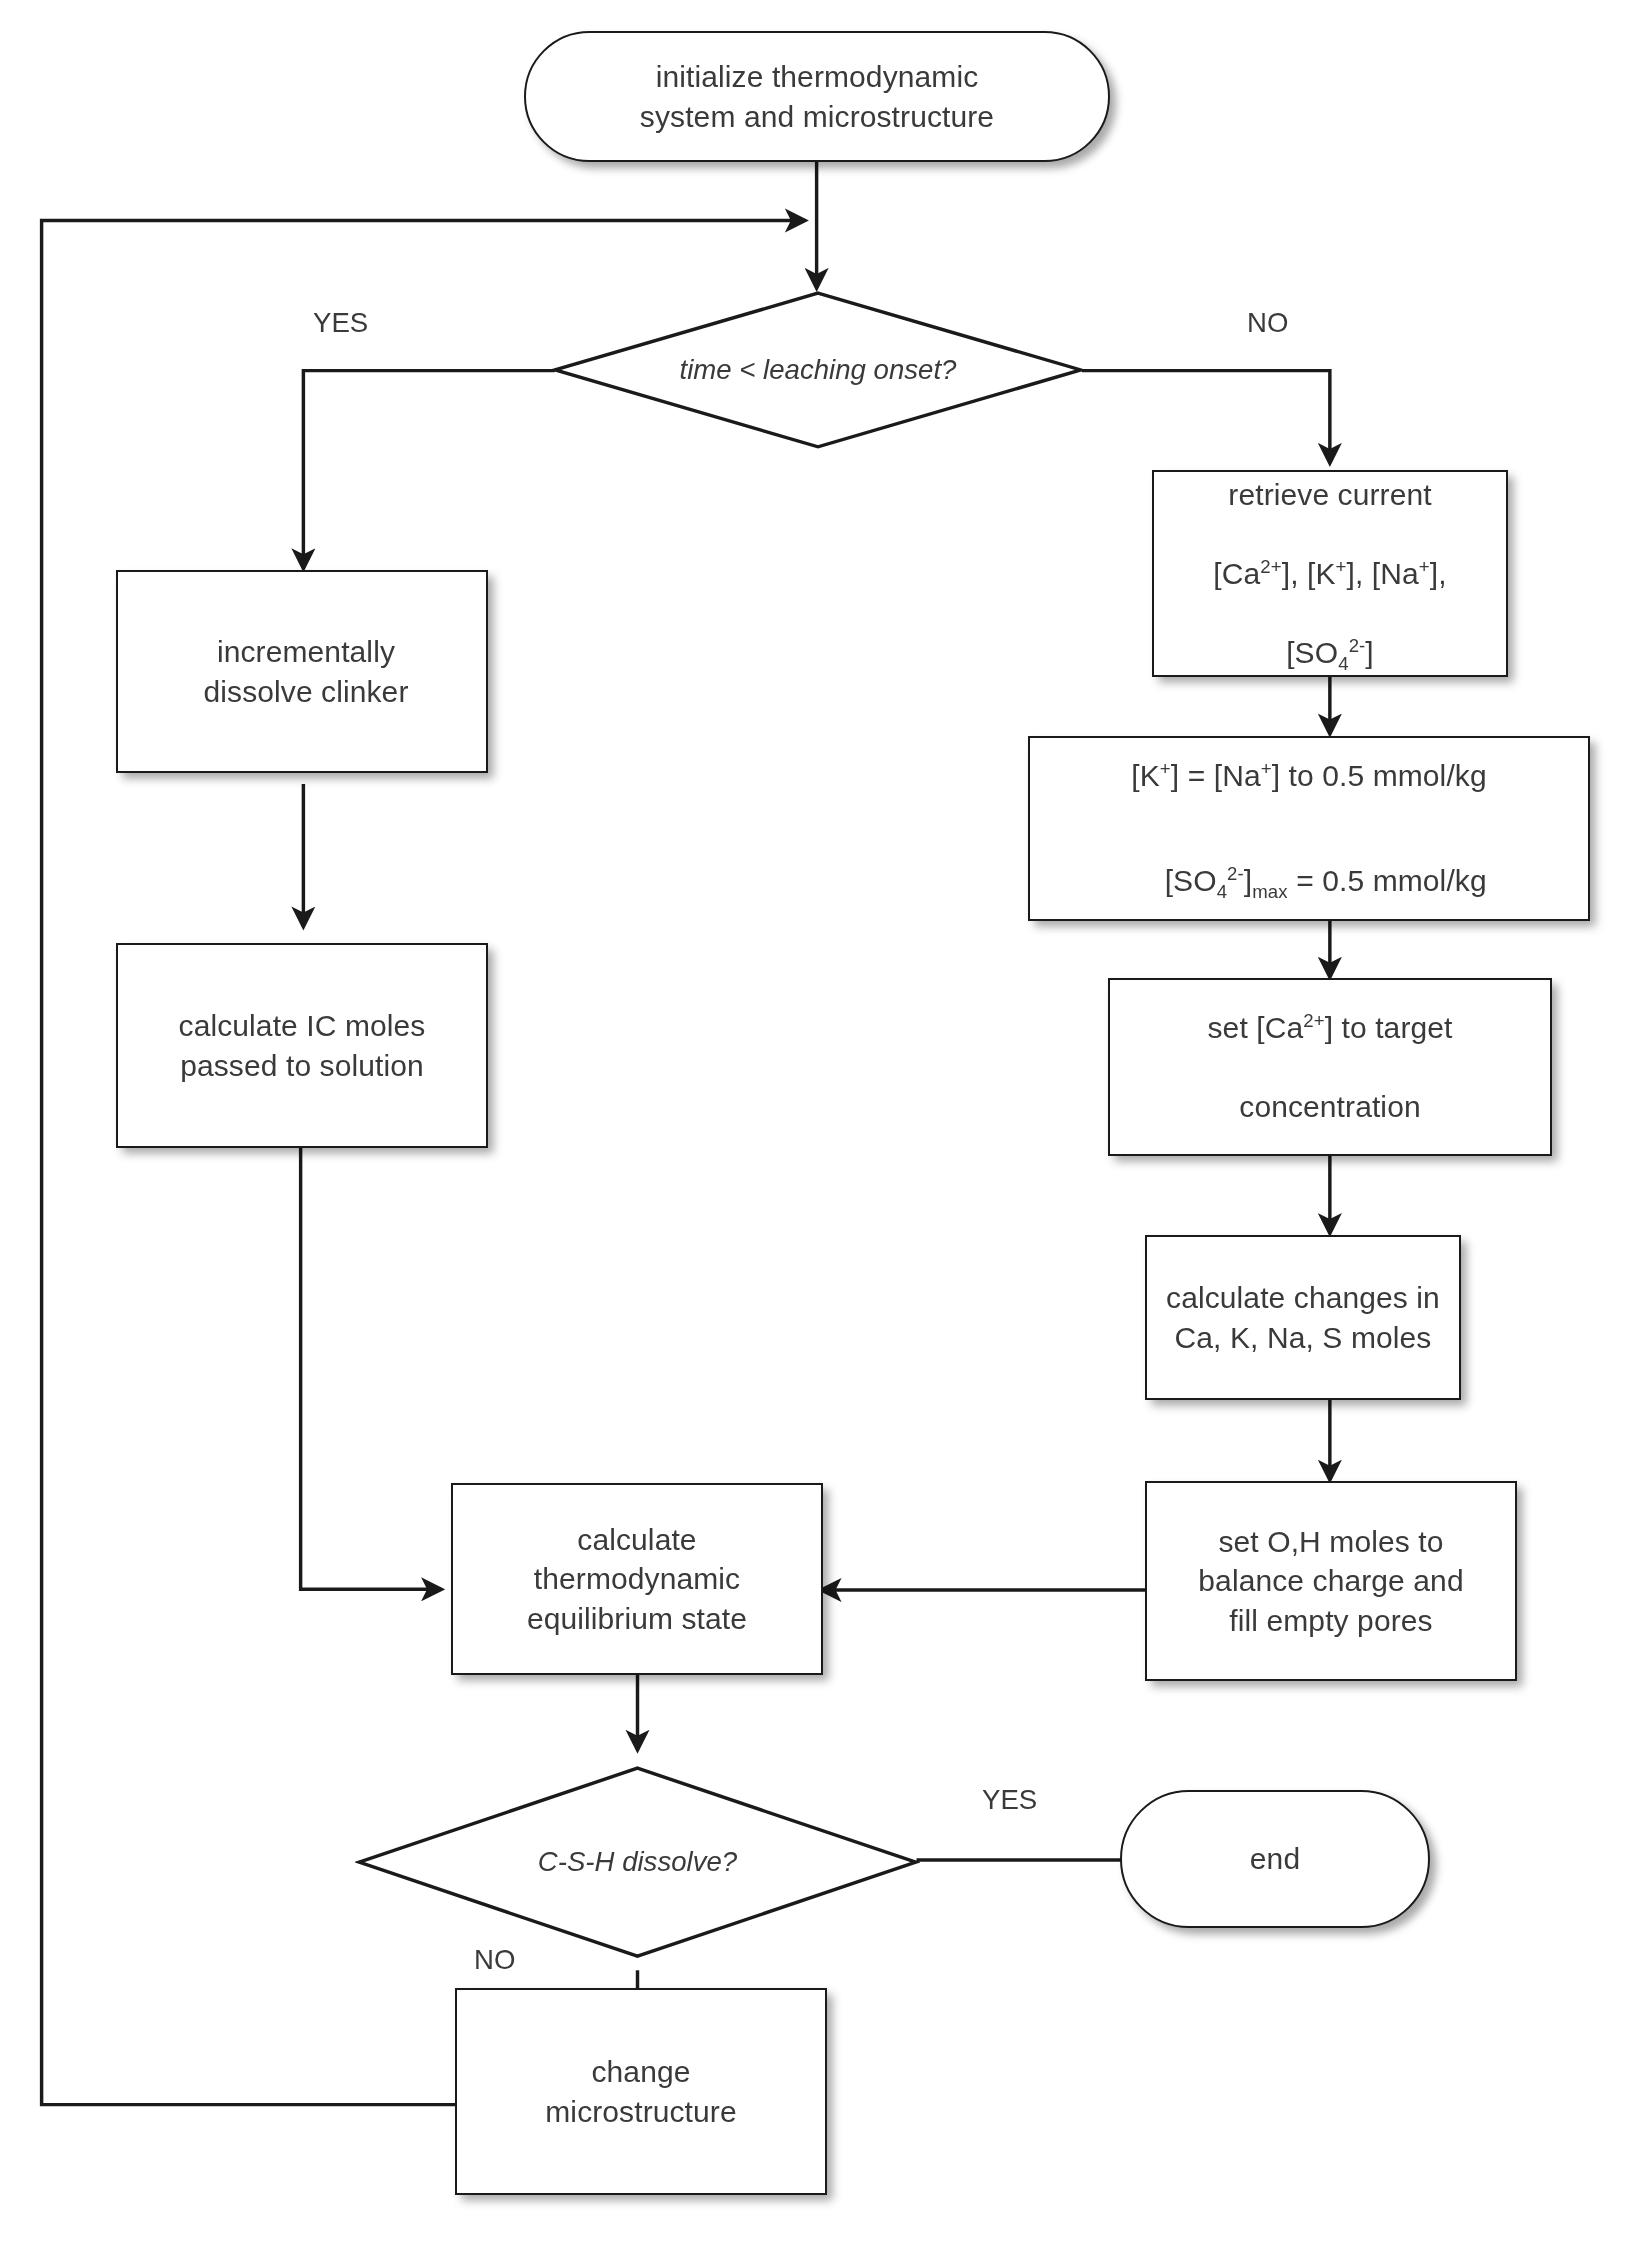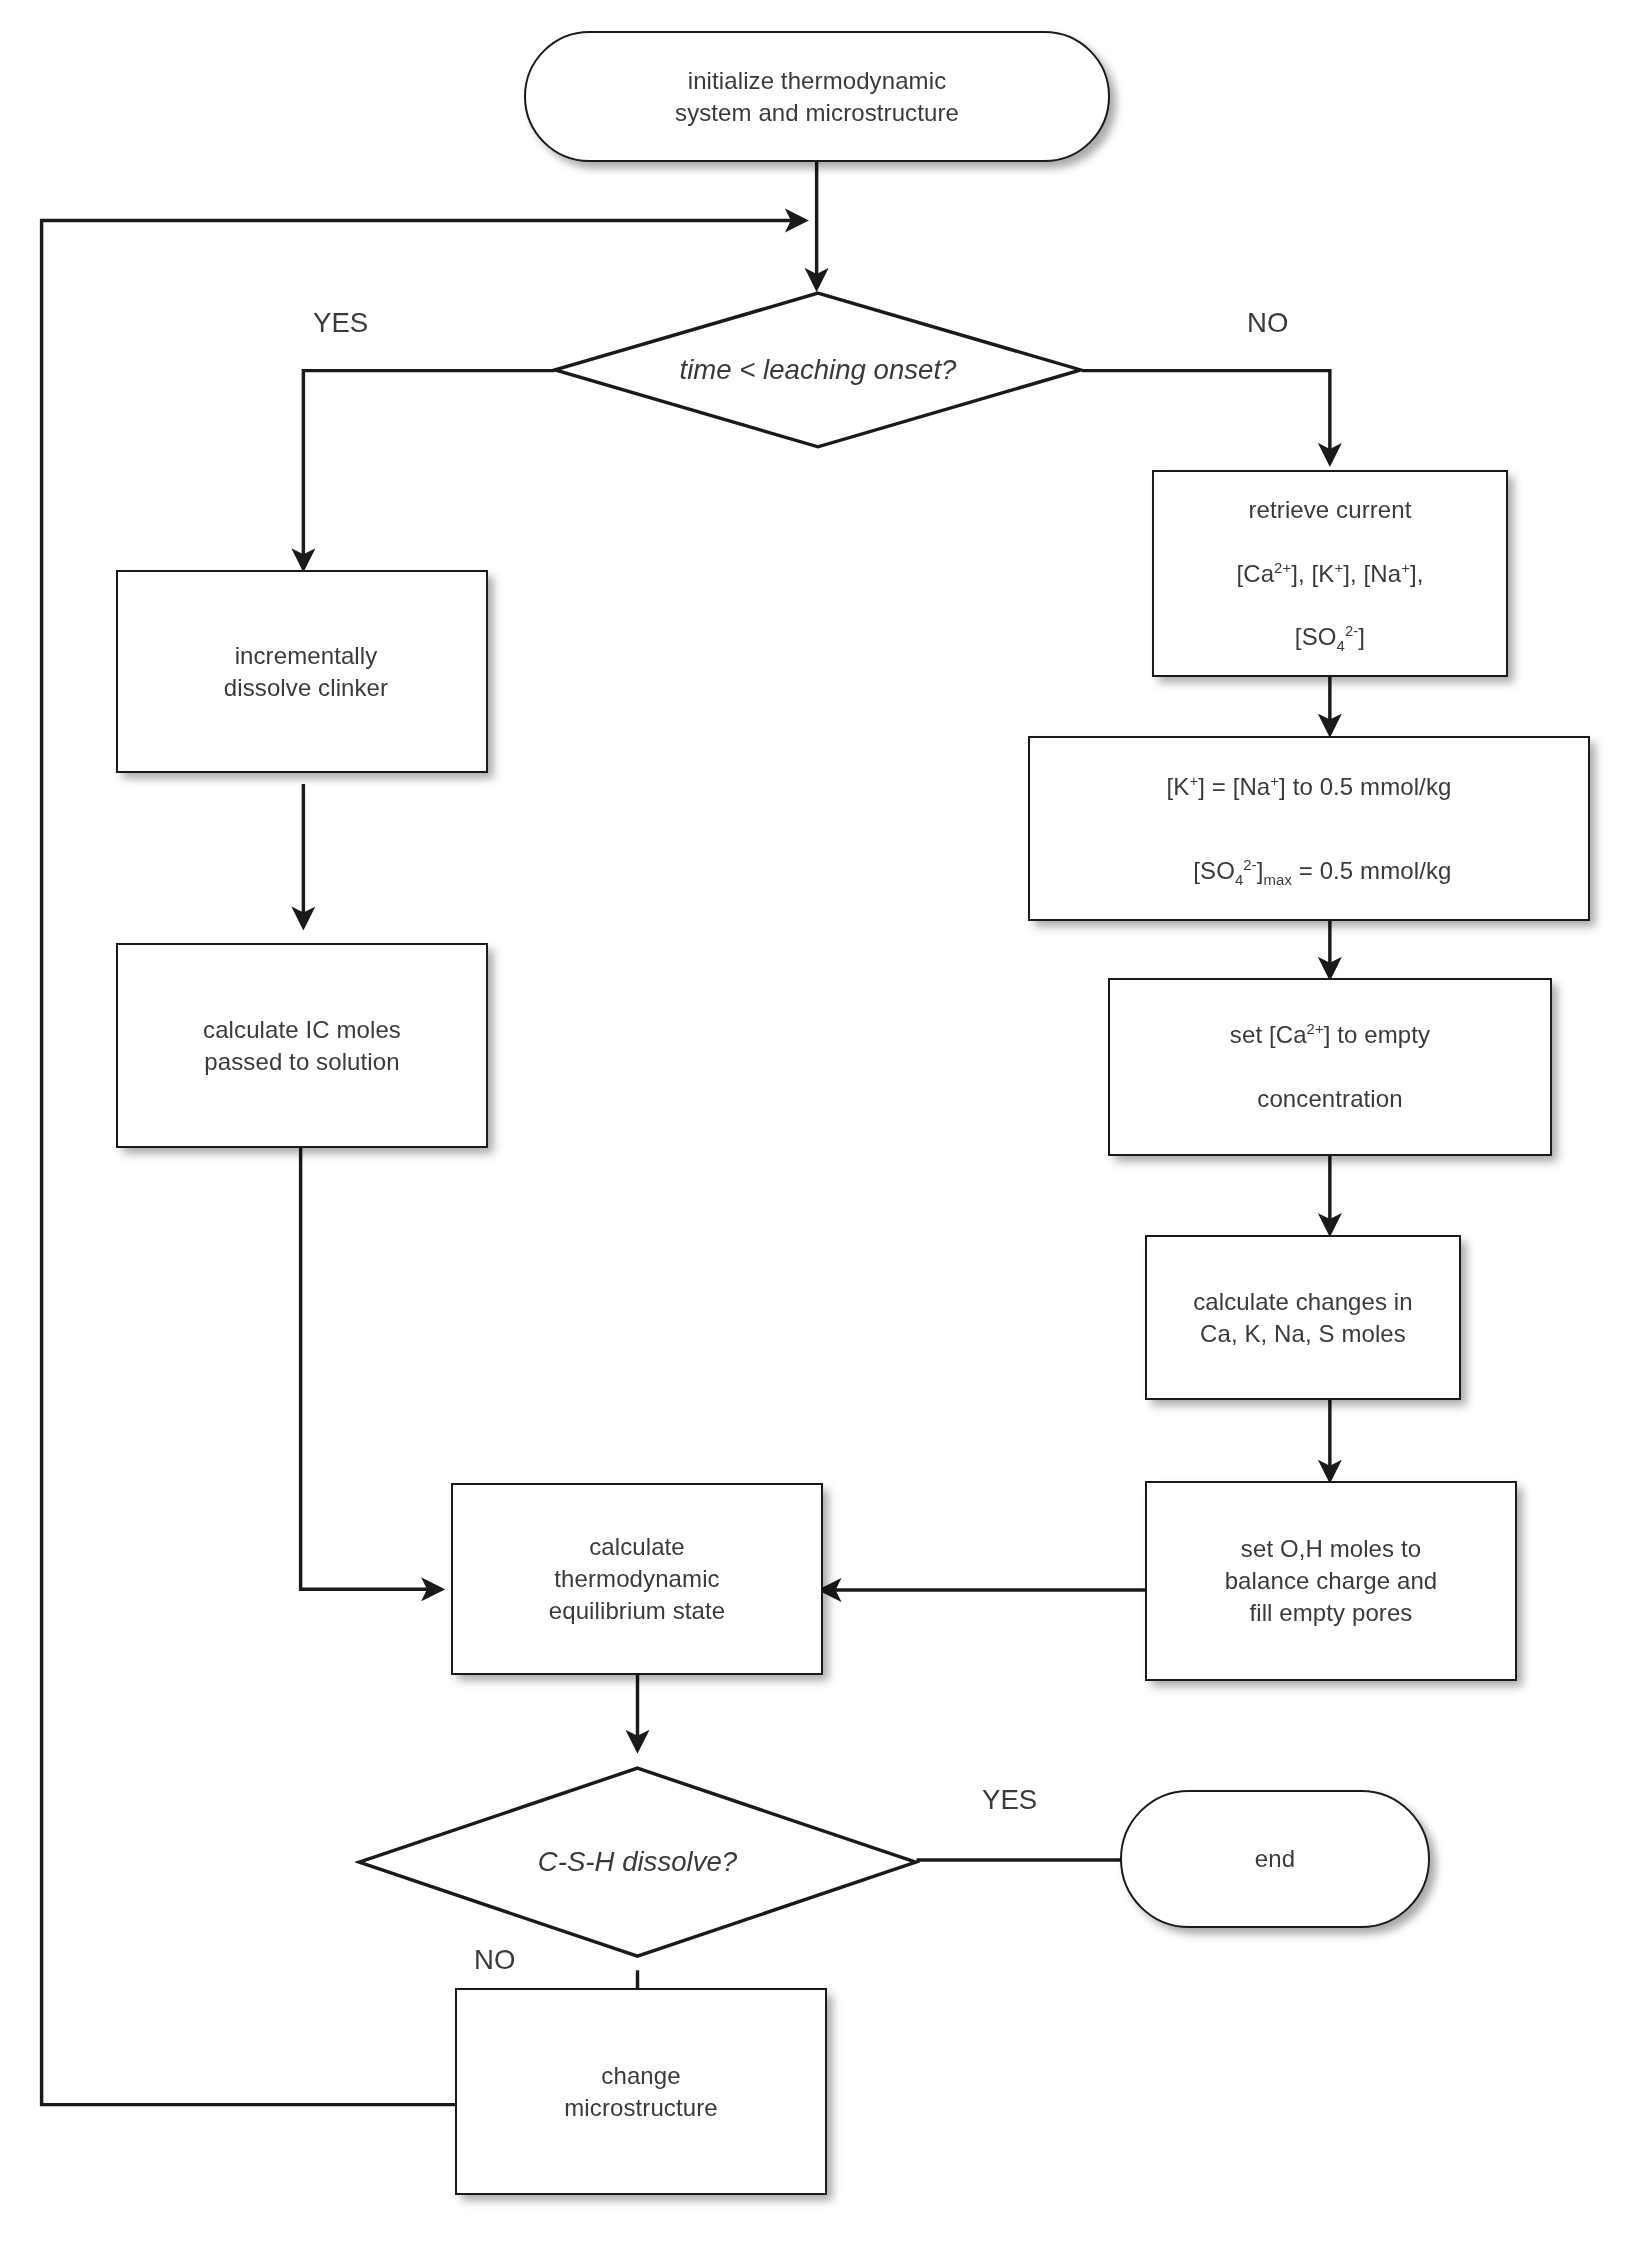--- a/index.html
+++ b/index.html
@@ -27,21 +27,21 @@
   .node {
     position: absolute;
     box-sizing: border-box;
     background: #ffffff;
     border: 2.1px solid #1a1a1a;
     display: flex;
     align-items: center;
     justify-content: center;
     text-align: center;
     color: #3a3a3a;
-    font-size: 24px;
+    font-size: 30px;
     line-height: 1.32;
     letter-spacing: 0.1px;
     box-shadow: 6.2px 6.2px 9px rgba(0,0,0,0.34);
   }
   .node.terminal {
     border-radius: 76px;
   }
   .node .txt {
     padding: 0 9.6px;
     white-space: pre-line;
@@ -159,21 +159,21 @@
 
   <div class="node" style="left:1028px; top:736px; width:562px; height:185px;text-align:right;">
     <div class="txt" style="line-height:1.75;">
       <div><span>[K</span><sup>+</sup><span>] = [Na</span><sup>+</sup><span>] to 0.5 mmol/kg</span></div>
       <div><span>[SO</span><sub>4</sub><sup>2-</sup><span>]</span><sub>max</sub><span> = 0.5 mmol/kg</span></div>
     </div>
   </div>
 
   <div class="node" style="left:1108px; top:978px; width:444px; height:178px;">
     <div class="txt">
-      <div><span>set [Ca</span><sup>2+</sup><span>] to empty</span></div>
+      <div><span>set [Ca</span><sup>2+</sup><span>] to target</span></div>
       <div>concentration</div>
     </div>
   </div>
 
   <div class="node" style="left:1145px; top:1235px; width:316px; height:165px;">
     <span class="txt">calculate changes in
 Ca, K, Na, S moles</span>
   </div>
 
   <div class="node" style="left:1145px; top:1481px; width:372px; height:200px;">

